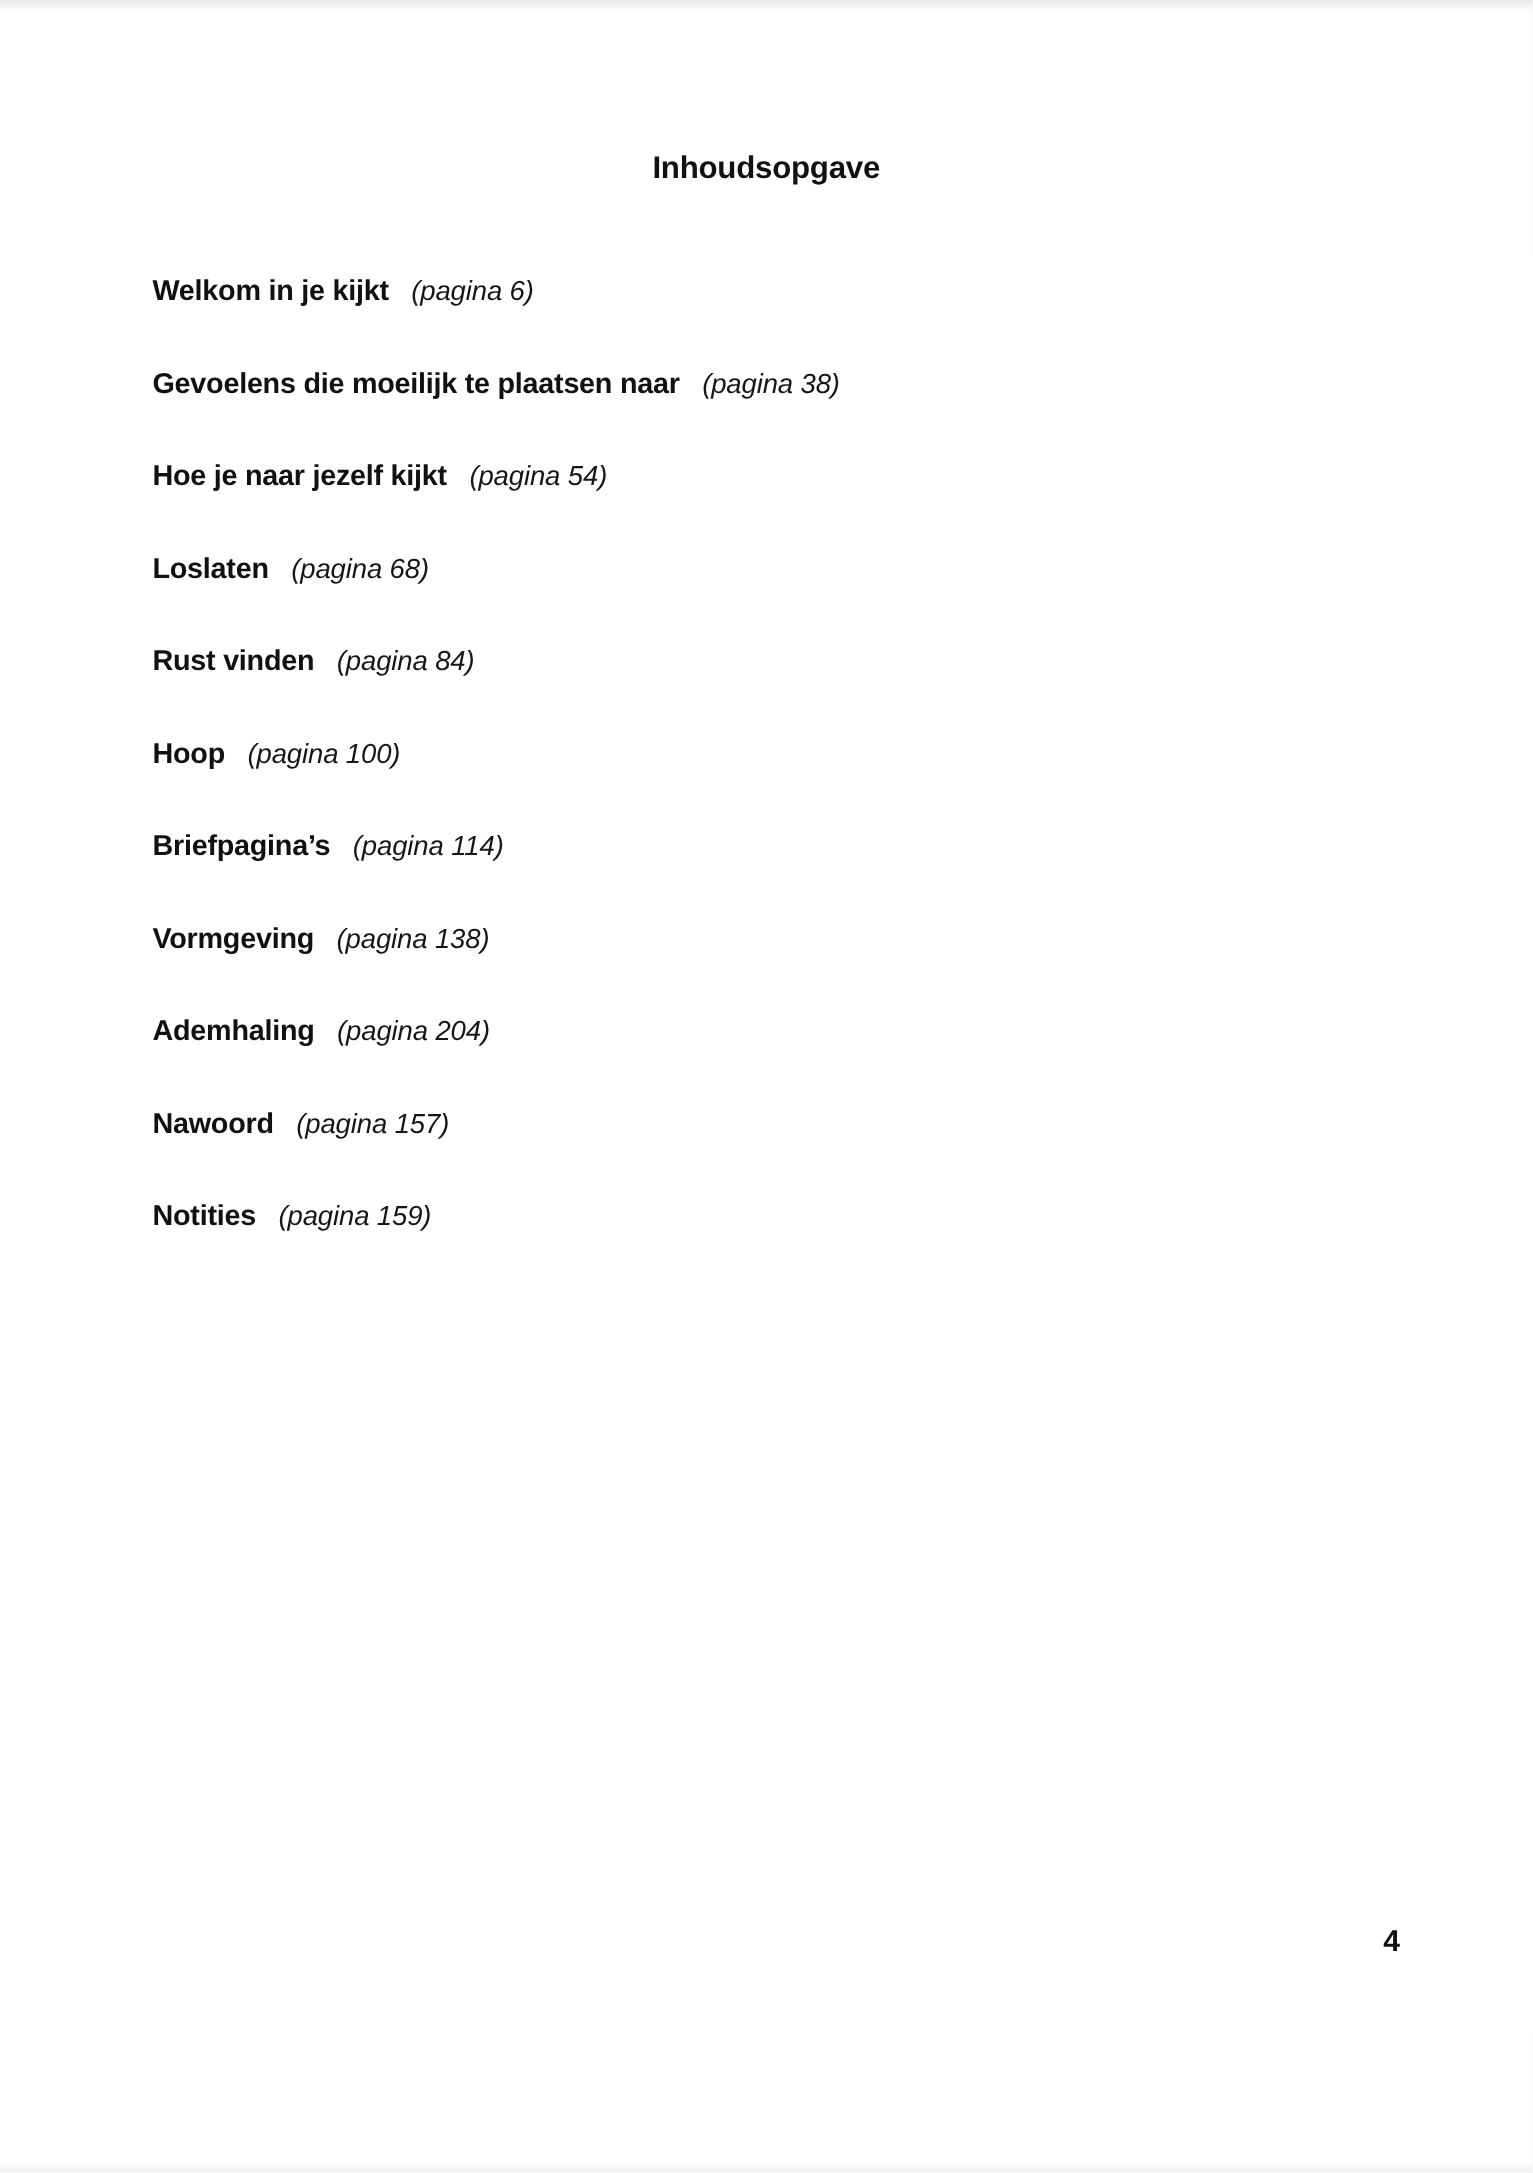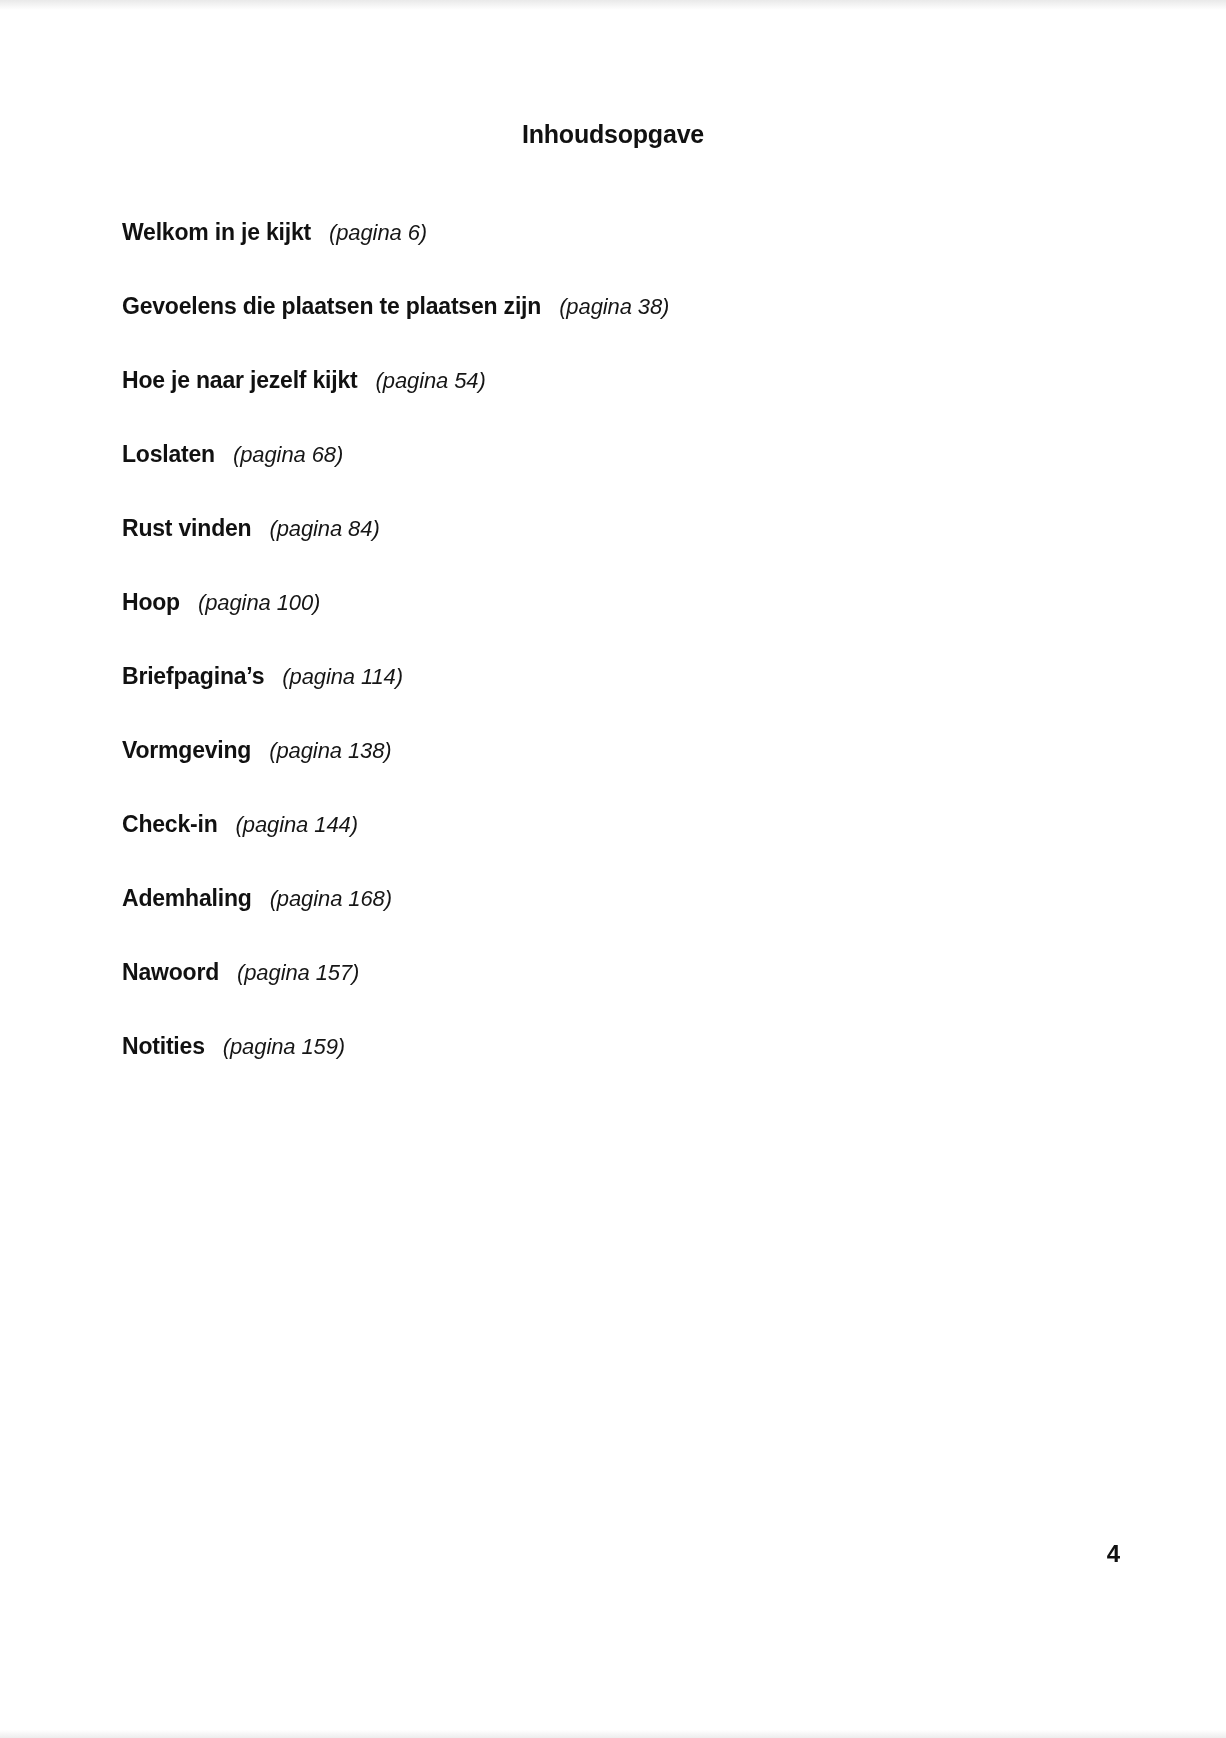--- a/index.html
+++ b/index.html
@@ -94,21 +94,21 @@
     <h1 class="doc-title">Inhoudsopgave</h1>
 
     <ul class="toc-list">
 
       <li class="toc-entry">
         <span class="chapter">Welkom in je kijkt</span><span class="page-ref">(pagina 6)</span>
       </li>
 
 
       <li class="toc-entry">
-        <span class="chapter">Gevoelens die plaatsen te plaatsen zijn</span><span class="page-ref">(pagina 38)</span>
+        <span class="chapter">Gevoelens die moeilijk te plaatsen naar</span><span class="page-ref">(pagina 38)</span>
       </li>
 
       <li class="toc-entry">
         <span class="chapter">Hoe je naar jezelf kijkt</span><span class="page-ref">(pagina 54)</span>
       </li>
 
       <li class="toc-entry">
         <span class="chapter">Loslaten</span><span class="page-ref">(pagina 68)</span>
       </li>
 
@@ -122,26 +122,23 @@
 
       <li class="toc-entry">
         <span class="chapter">Briefpagina’s</span><span class="page-ref">(pagina 114)</span>
       </li>
 
 
       <li class="toc-entry">
         <span class="chapter">Vormgeving</span><span class="page-ref">(pagina 138)</span>
       </li>
 
-      <li class="toc-entry">
-        <span class="chapter">Check-in</span><span class="page-ref">(pagina 144)</span>
-      </li>
 
       <li class="toc-entry">
-        <span class="chapter">Ademhaling</span><span class="page-ref">(pagina 168)</span>
+        <span class="chapter">Ademhaling</span><span class="page-ref">(pagina 204)</span>
       </li>
 
       <li class="toc-entry">
         <span class="chapter">Nawoord</span><span class="page-ref">(pagina 157)</span>
       </li>
 
 
       <li class="toc-entry">
         <span class="chapter">Notities</span><span class="page-ref">(pagina 159)</span>
       </li>

